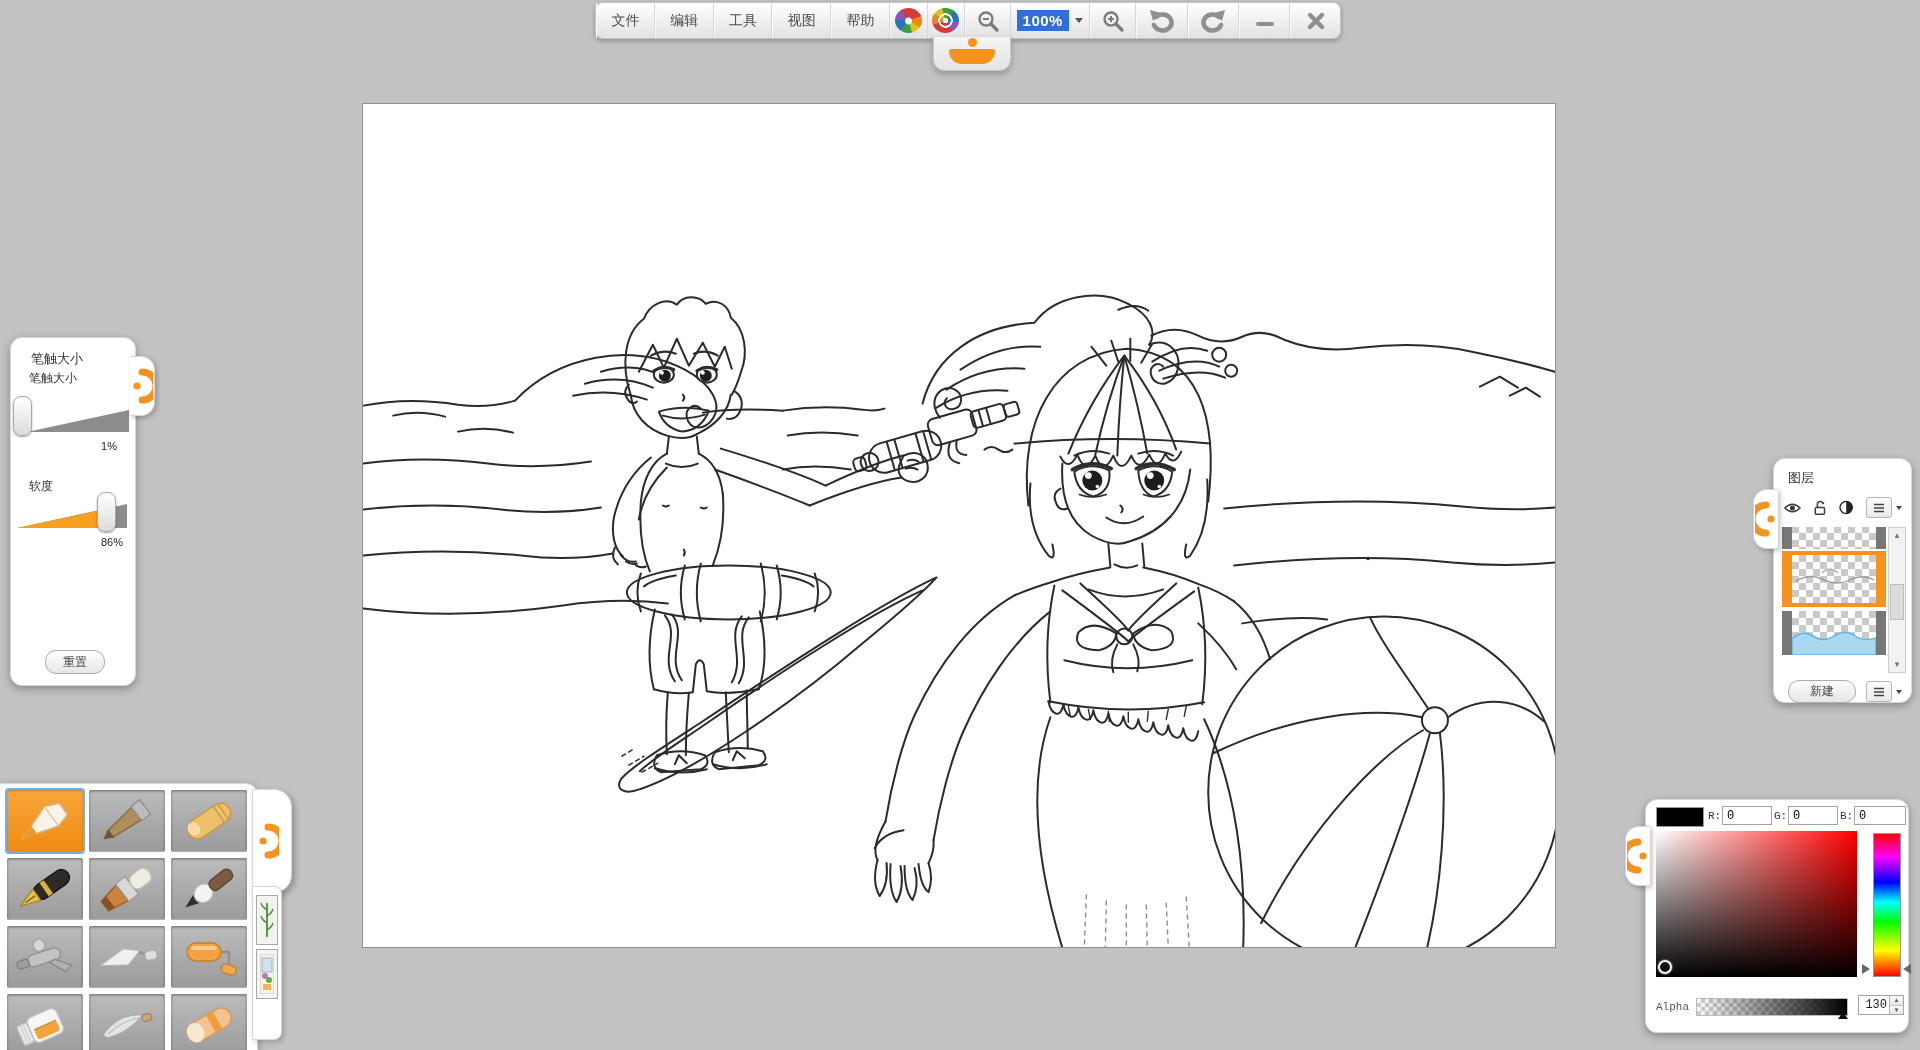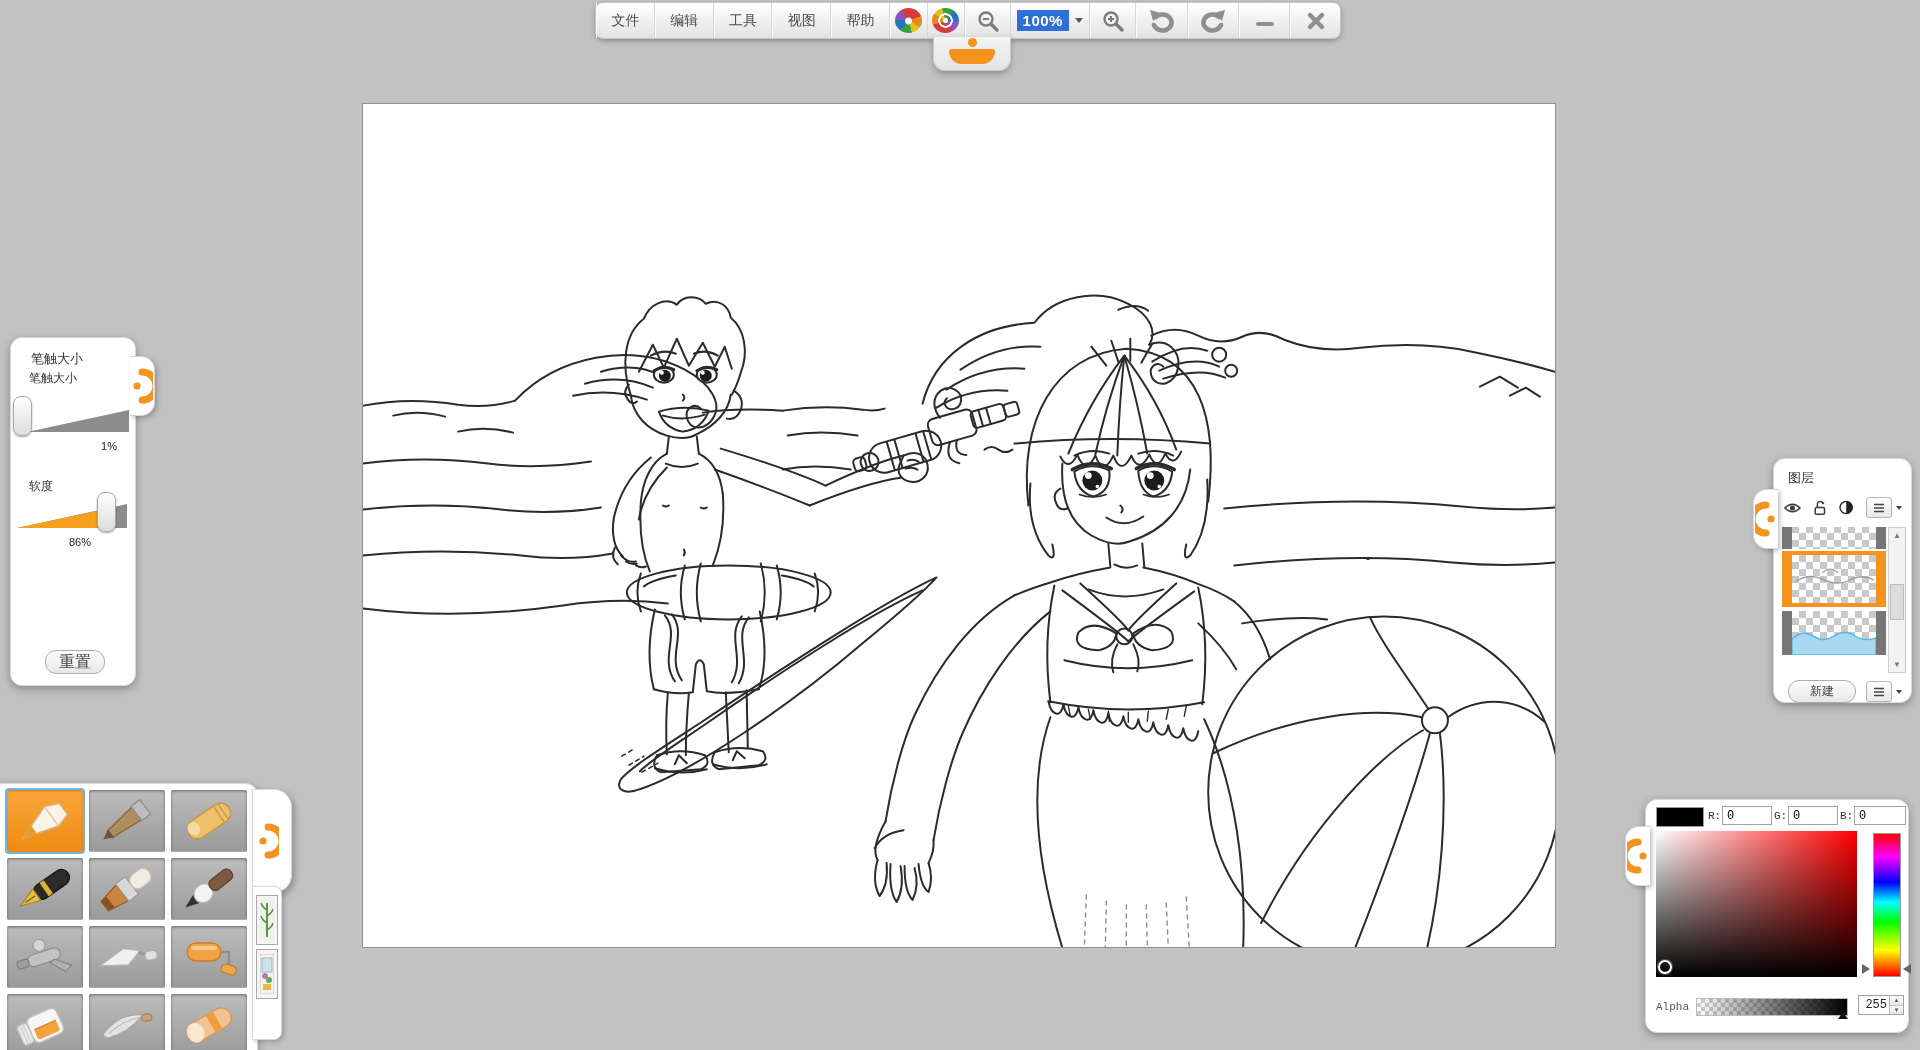--- a/index.html
+++ b/index.html
@@ -70,21 +70,21 @@
   .pencil .title{position:absolute;left:20px;top:12px;font-size:13px;color:#333;}
   .plabel{position:absolute;font-size:12px;color:#333;}
   .pval{position:absolute;font-size:11px;color:#222;text-align:right;width:36px;}
   .handle{
     position:absolute;width:17px;height:38px;border:1px solid #a8a8a8;border-radius:8px;
     background:linear-gradient(#ffffff,#dcdcdc);box-shadow:0 1px 2px rgba(0,0,0,.35);
   }
   .resetbtn{
     position:absolute;left:34px;top:312px;width:58px;height:22px;
     border:1px solid #adadad;border-radius:11px;background:linear-gradient(#fdfdfd,#e7e7e7);
-    font-size:16px;color:#444;display:flex;align-items:center;justify-content:center;
+    font-size:12px;color:#444;display:flex;align-items:center;justify-content:center;
   }
   
   .palette{left:-10px;top:783px;width:268px;height:278px;border-radius:12px;}
   .grid{position:absolute;left:16px;top:6px;display:grid;grid-template-columns:repeat(3,76px);grid-auto-rows:62px;gap:6px;}
   .cell{
     background:linear-gradient(#bcbcbc,#9a9a9a);border-radius:2px;
     box-shadow:inset 0 1px 3px rgba(0,0,0,.45), inset 0 -1px 1px rgba(255,255,255,.35);
     display:flex;align-items:center;justify-content:center;
   }
   .cell.sel{background:linear-gradient(#f9a53c,#ee8c10);box-shadow:0 0 0 2px #72b1e8, inset 0 1px 2px rgba(0,0,0,.25);}
@@ -429,21 +429,21 @@
     <polygon points="12,32 114,10 114,32" fill="#8c8c8c"></polygon>
   </svg>
   <div class="handle" style="left:2px;top:58px"></div>
   <div class="pval" style="left:70px;top:102px">1%</div>
   <div class="plabel" style="left:18px;top:140px">软度</div>
   <svg style="position:absolute;left:4px;top:158px" width="116" height="36">
     <polygon points="2,32 112,8 112,32" fill="#8c8c8c"></polygon>
     <polygon points="2,32 96,12 96,32" fill="#F6A01E"></polygon>
   </svg>
   <div class="handle" style="left:86px;top:154px"></div>
-  <div class="pval" style="left:44px;top:198px">86%</div>
+  <div class="pval" style="left:76px;top:198px">86%</div>
   <div class="resetbtn">
       <span>重置</span>
     </div>
   <div class="grip right" style="left:119px;top:18px">
     <svg width="22" height="36" viewBox="0 0 22 36">
       <circle cx="6" cy="18" r="3.6" fill="#F6921E"></circle>
       <path d="M11 4 a14 14 0 0 1 0 28" fill="none" stroke="#F6921E" stroke-width="7" stroke-linecap="round"></path>
     </svg>
   </div>
 </div>
@@ -664,21 +664,21 @@
   <div class="svsq">
     <div class="svcursor"></div>
   </div>
   <div class="hue"></div>
   <div class="hmarkL"></div>
   <div class="hmarkR"></div>
   <div class="alabel">Alpha</div>
   <div class="aslider"></div>
   <div class="amark"></div>
   <div class="spin">
-    <div class="spinval">255</div>
+    <div class="spinval">130</div>
     <div class="spincol">
       <div class="spinbtn">▲</div>
       <div class="spinbtn">▼</div>
     </div>
   </div>
   <div class="grip left" style="left:-21px;top:26px">
     <svg width="22" height="36" viewBox="0 0 22 36">
       <circle cx="6" cy="18" r="3.6" fill="#F6921E"></circle>
       <path d="M11 4 a14 14 0 0 1 0 28" fill="none" stroke="#F6921E" stroke-width="7" stroke-linecap="round"></path>
     </svg>

